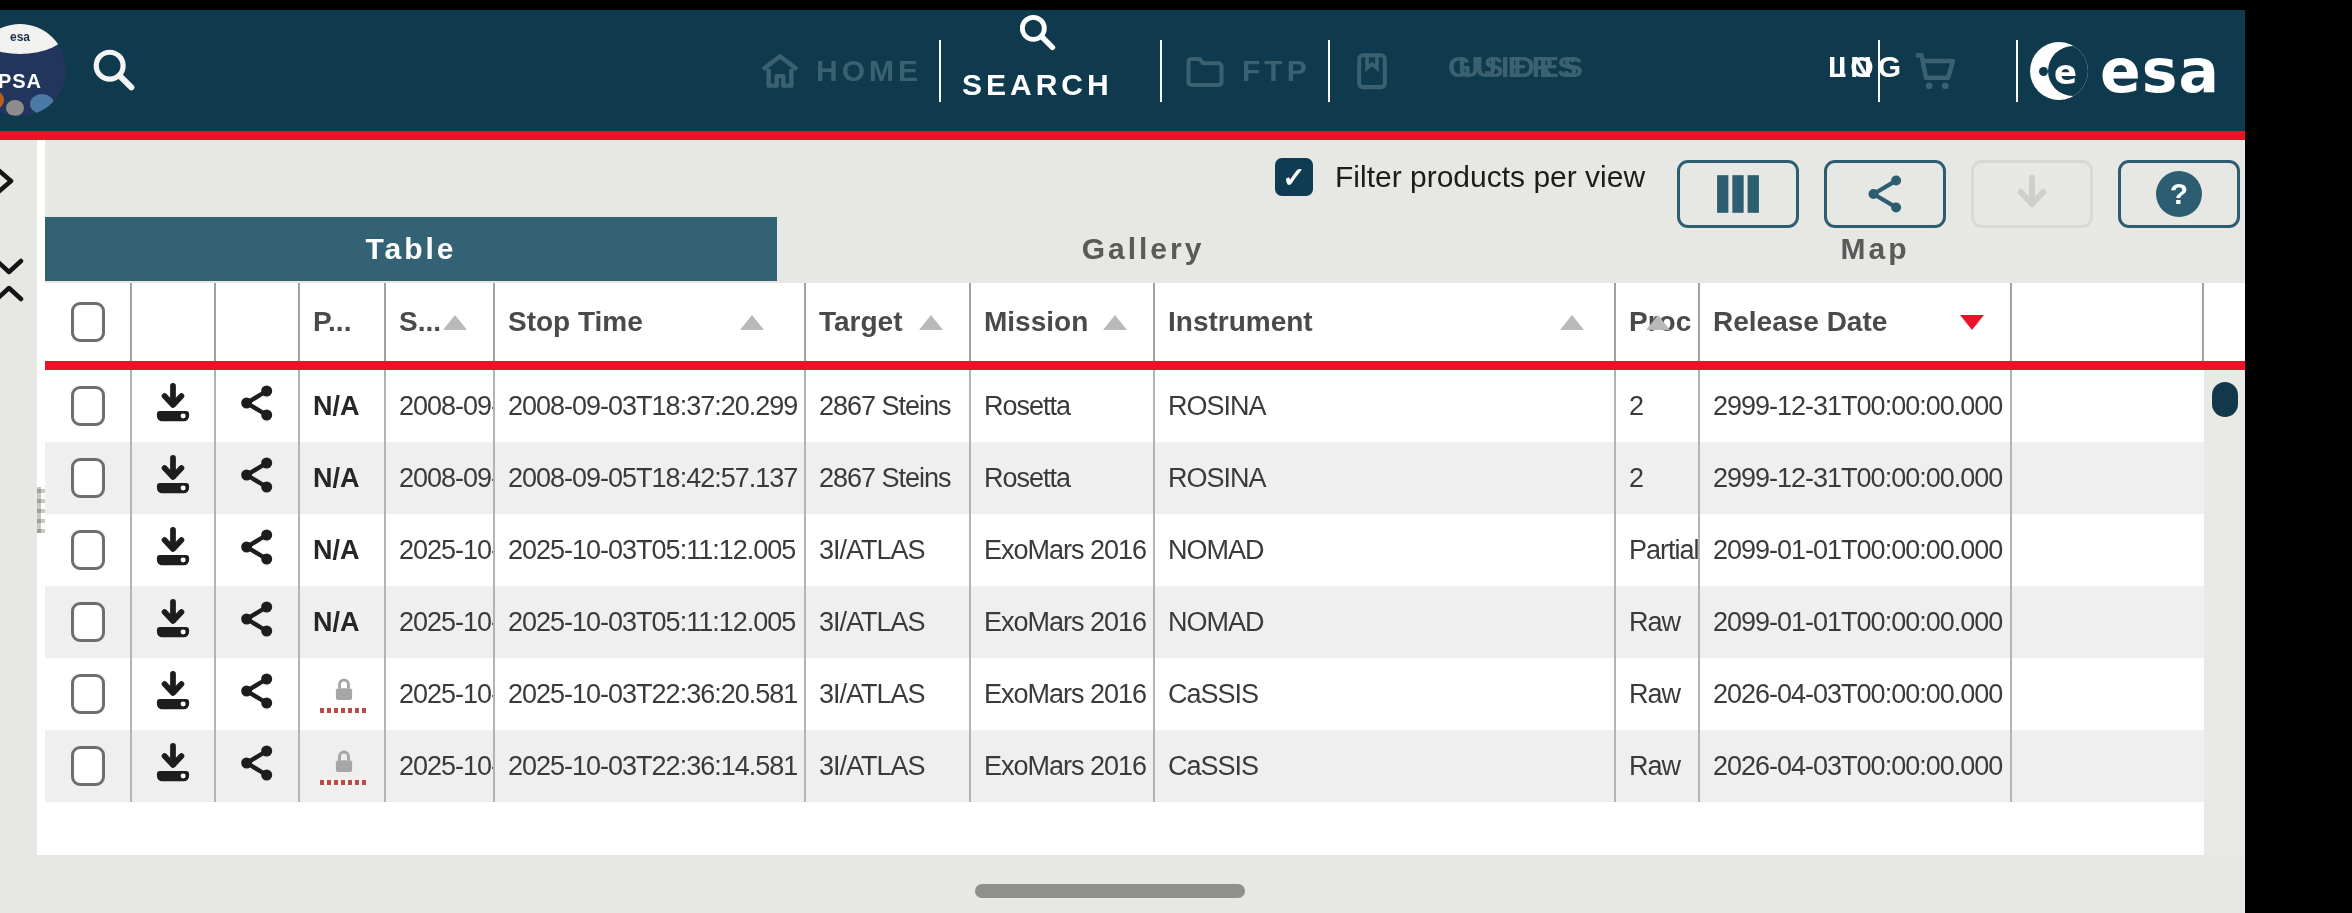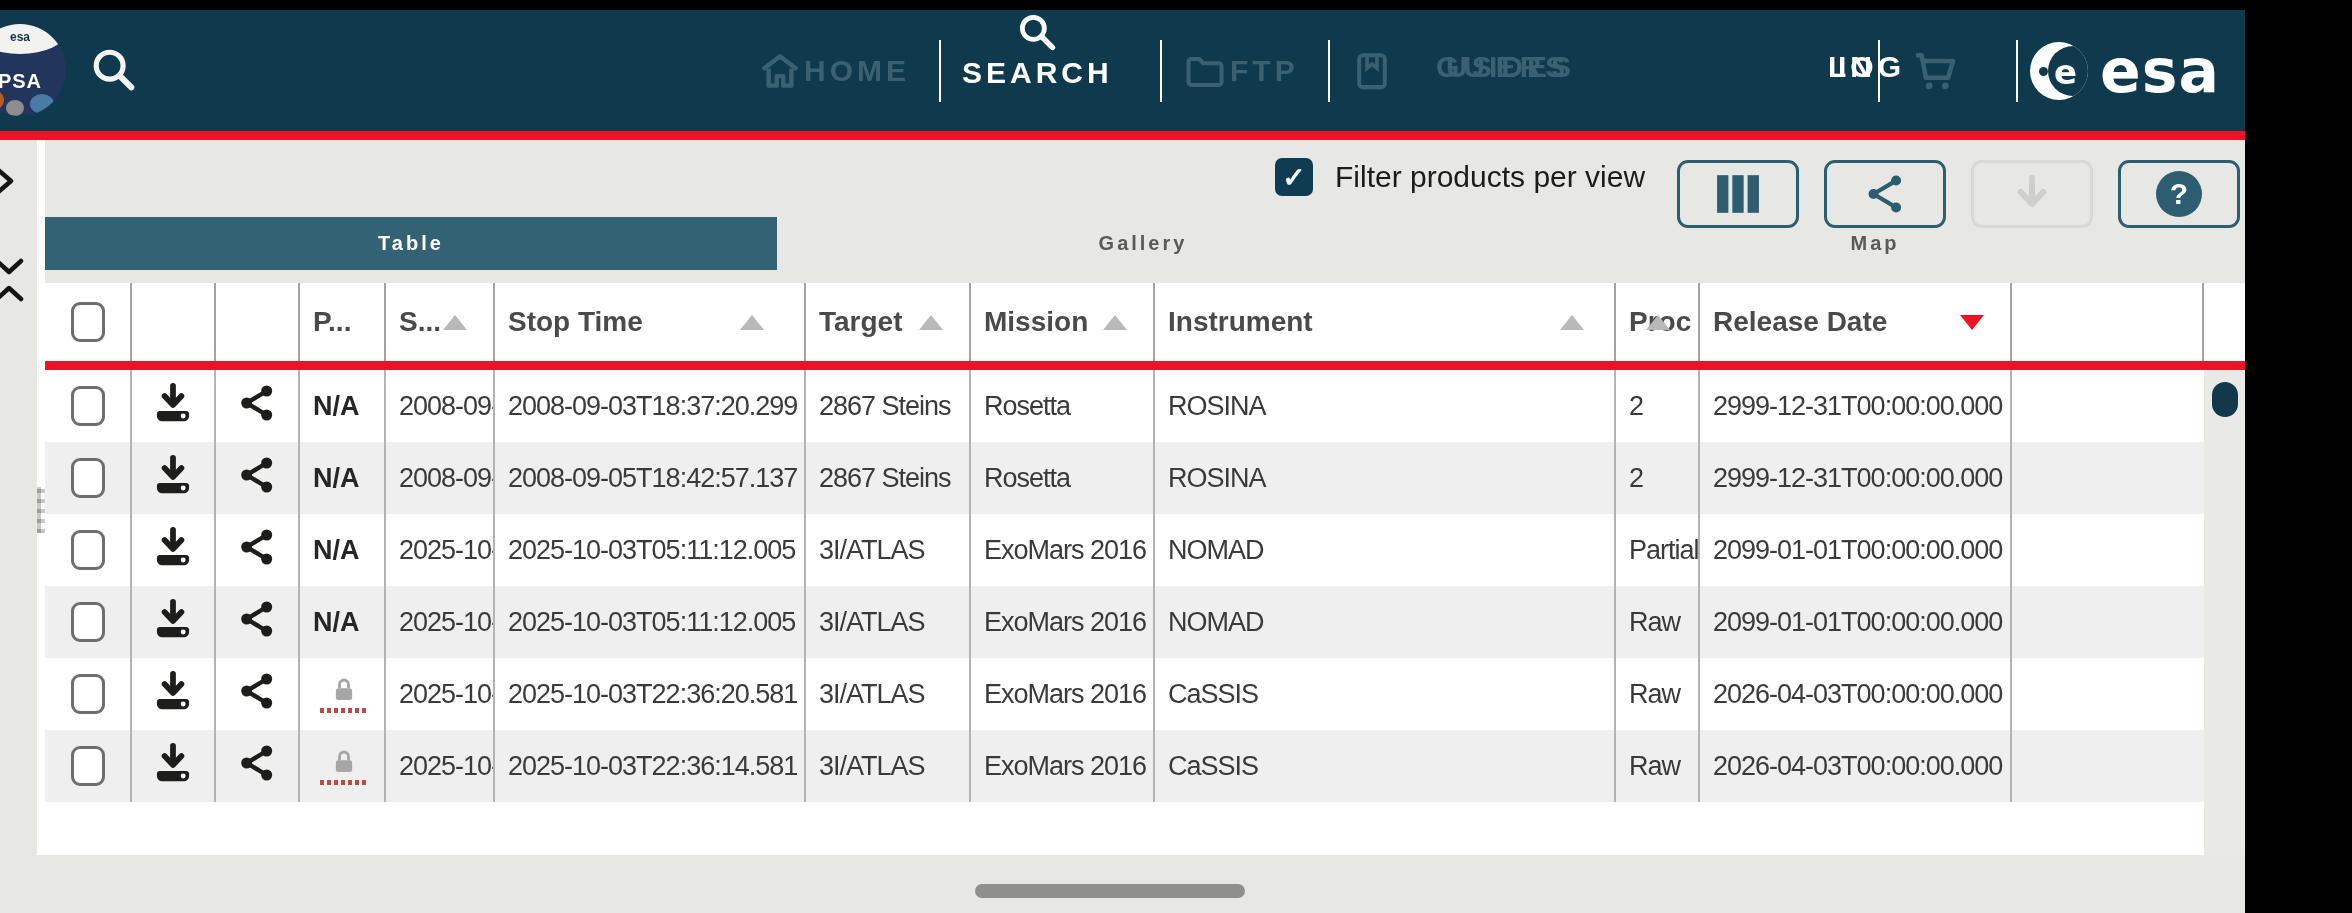--- a/index.html
+++ b/index.html
@@ -18,21 +18,21 @@
 
   .psa-logo{left:-26px;top:14px;width:92px;height:92px;border-radius:50%;background:#22355c;overflow:hidden;}
   .psa-top{position:absolute;left:0;top:-14px;width:92px;height:44px;background:#f2f2f0;border-radius:50%;}
   .psa-esa{position:absolute;left:0;top:6px;width:92px;text-align:center;font-size:12px;font-weight:bold;color:#17304a;}
   .psa-name{position:absolute;left:0;top:46px;width:92px;text-align:center;font-size:20px;font-weight:bold;color:#fff;letter-spacing:1px;}
   .psa-blob1{position:absolute;left:8px;top:66px;width:22px;height:20px;border-radius:50%;background:#b85c20;}
   .psa-blob2{position:absolute;left:56px;top:70px;width:24px;height:20px;border-radius:50%;background:#4a7aa5;}
   .psa-blob3{position:absolute;left:32px;top:76px;width:18px;height:16px;border-radius:50%;background:#8d8d8d;}
 
   .tb-search{left:88px;top:34px;width:52px;height:52px;}
-  .navitem{top:0;height:121px;display:flex;align-items:center;gap:2px;color:#3b6170;
+  .navitem{top:0;height:121px;display:flex;align-items:center;gap:14px;color:#3b6170;
            font-weight:bold;font-size:30px;letter-spacing:4px;}
   .navitem.active{color:#fff;}
   .nav-sep{top:30px;width:2px;height:62px;background:#fdfdfd;}
   .overlap-wrap{position:relative;width:160px;height:42px;margin-left:40px;}
   .overlap-wrap span{position:absolute;top:0;white-space:nowrap;}
   .ow-muted span{color:#3b6170;}
   .ow-white span{color:#fff;}
   .ow-b{left:10px;}
   .esa-logo{left:2030px;top:0;height:121px;display:flex;align-items:center;gap:12px;}
   .esa-mark{position:relative;width:58px;height:58px;border-radius:50%;background:#fff;overflow:hidden;}
@@ -56,22 +56,22 @@
               align-items:center;justify-content:center;font-size:28px;font-weight:bold;}
   .hrow{display:flex;align-items:center;gap:22px;}
   .tbtn{width:122px;height:68px;border:3px solid #2d5d71;border-radius:11px;background:transparent;
         display:flex;align-items:center;justify-content:center;box-sizing:border-box;}
   .tbtn.disabled{border-color:#d9d9d4;}
   .help-circle{width:46px;height:46px;border-radius:50%;background:#2d5d71;color:#fff;font-weight:bold;
                font-size:30px;display:flex;align-items:center;justify-content:center;}
 
   
   .tabs{left:45px;top:217px;width:2200px;height:66px;display:flex;}
-  .tab{width:732px;height:53px;display:flex;align-items:center;justify-content:center;
-       font-weight:bold;font-size:20px;letter-spacing:3px;color:#5a5a5a;}
+  .tab{width:732px;height:64px;display:flex;align-items:center;justify-content:center;
+       font-weight:bold;font-size:30px;letter-spacing:3px;color:#5a5a5a;}
   .tab.active{background:#336275;color:#fff;}
 
   
   .thead{left:45px;top:283px;width:2200px;height:78px;background:#fff;display:flex;}
   .redline2{left:45px;top:361px;width:2200px;height:9px;background:#ec1228;}
   .rows{left:45px;top:370px;width:2159px;height:432px;}
   .row-tail{left:45px;top:802px;width:2159px;height:53px;background:#fff;}
 
   .hcell{position:relative;height:78px;display:flex;align-items:center;box-sizing:border-box;
          border-right:2px solid #a2a2a2;font-weight:bold;font-size:28px;color:#4a4a4a;padding-left:13px;}

